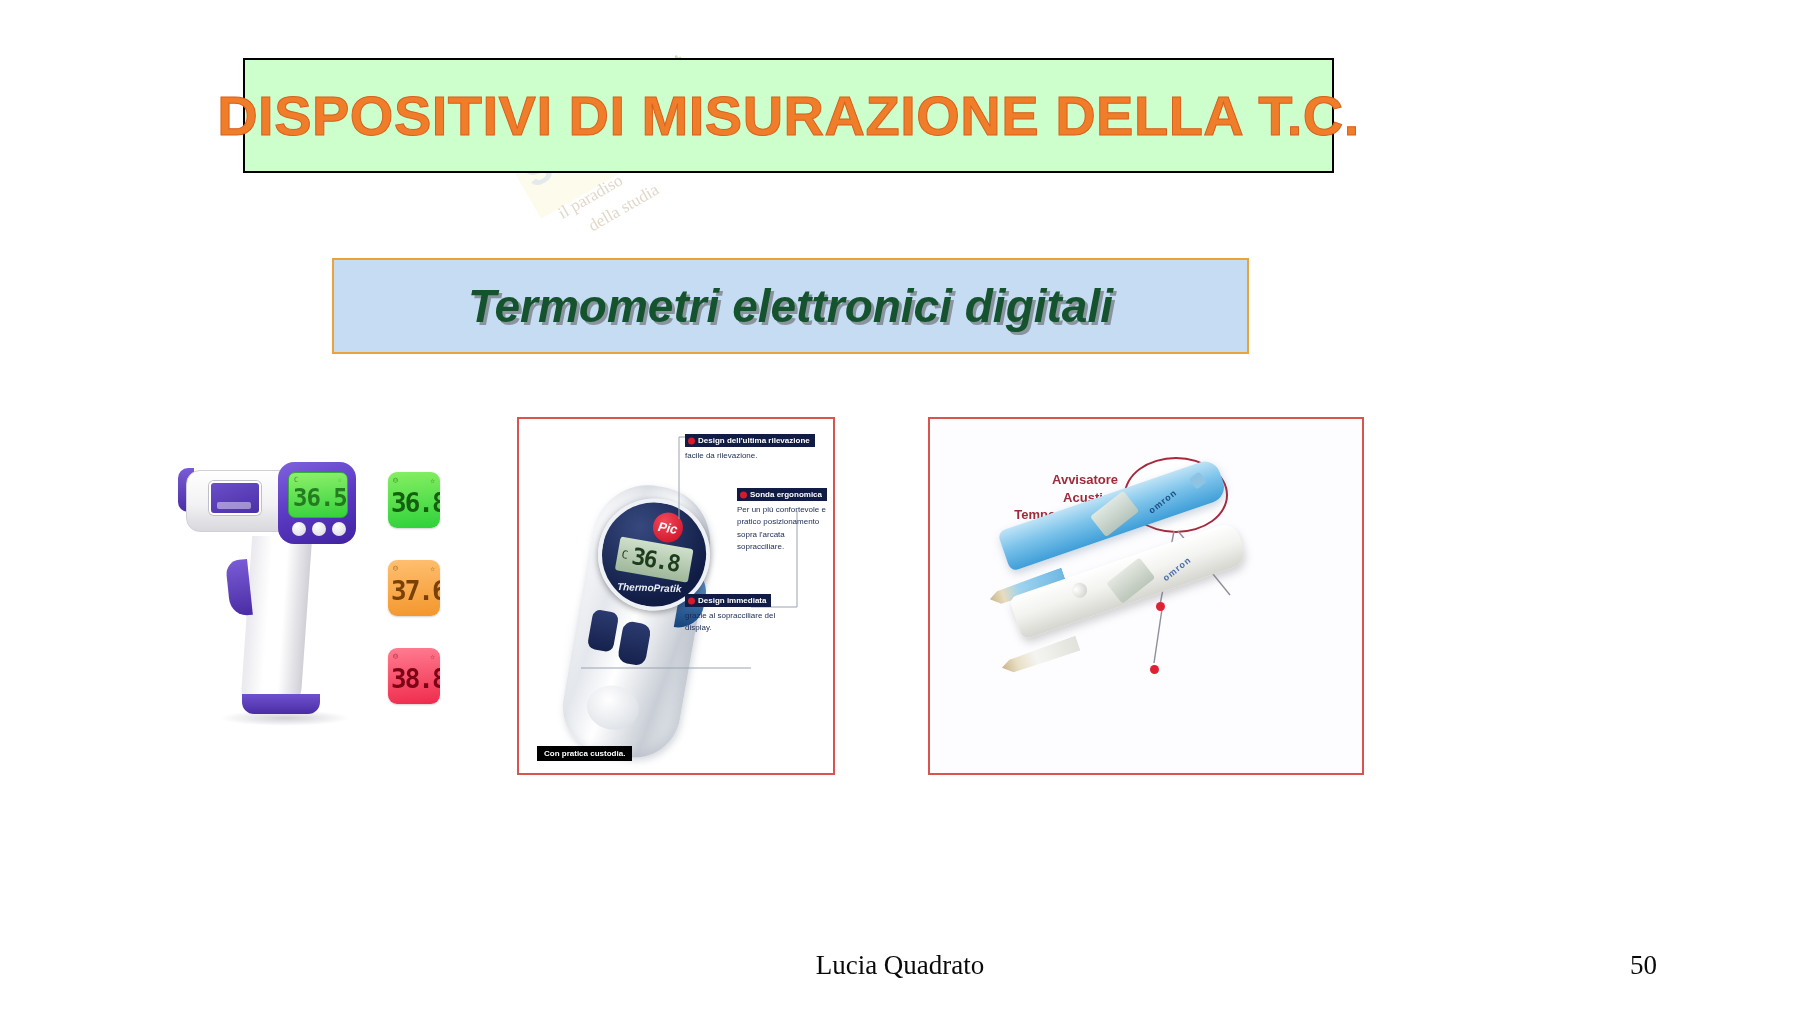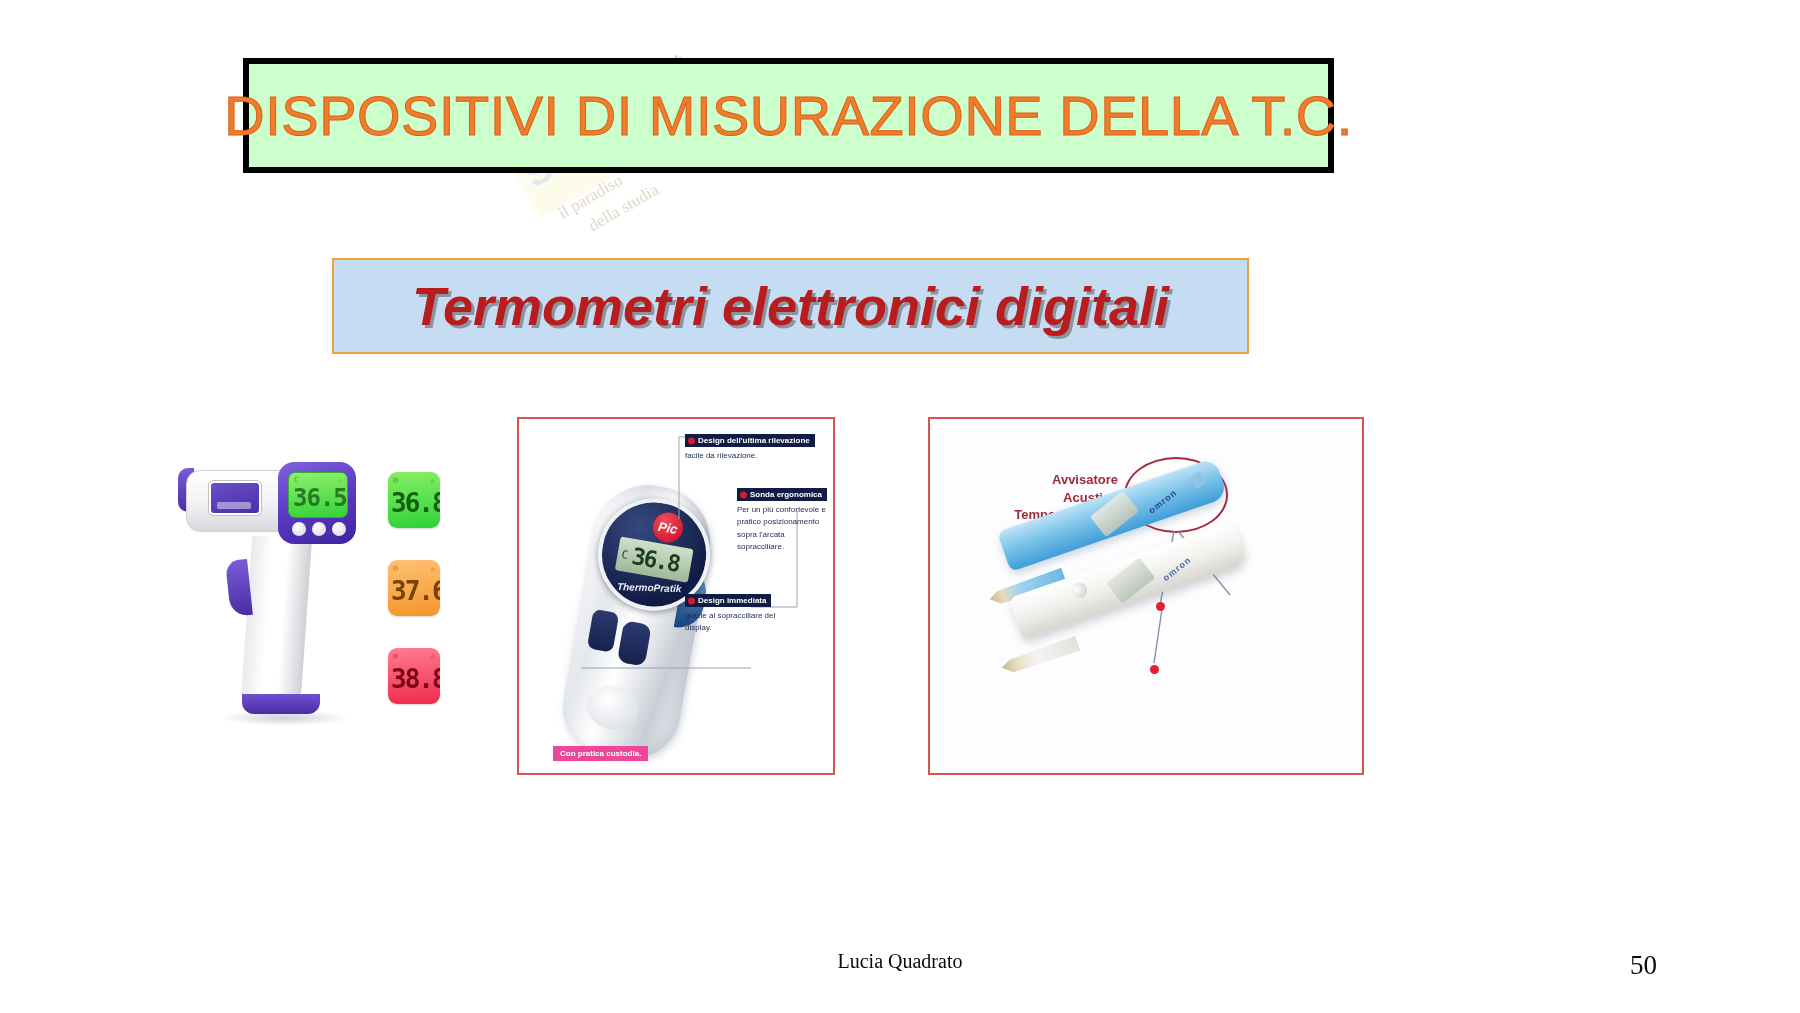--- a/index.html
+++ b/index.html
@@ -13,42 +13,43 @@
 
   
   .watermark{
     position:absolute;left:480px;top:25px;width:320px;height:250px;
     pointer-events:none;opacity:.5;
   }
 
   
   .title-box{
     position:absolute;left:243px;top:58px;width:1091px;height:115px;
-    background:#ccffcc;border:6px solid #000000;
+    background:#ccffcc;border:2px solid #000000;
     display:flex;align-items:center;justify-content:center;
     box-sizing:border-box;
+    font-weight:bold;
   }
   .title-text{
     font-size:56px;letter-spacing:.5px;
     color:#ef7d2a;
     font-family:"Liberation Sans", sans-serif;
     white-space:nowrap;
     -webkit-text-stroke:1px #d9601c;
   }
 
   
   .sub-box{
     position:absolute;left:332px;top:258px;width:917px;height:96px;
     background:#c5dcf2;border:2px solid #e8a33d;
     display:flex;align-items:center;justify-content:center;
     box-sizing:border-box;
   }
   .sub-text{
-    font-size:54px;font-weight:bold;font-style:italic;
-    color:#b91c1c;white-space:nowrap;
+    font-size:46px;font-weight:bold;font-style:italic;
+    color:#14532d;white-space:nowrap;
     text-shadow:3px 3px 0 rgba(90,90,90,.55);
   }
 
   
   .fig{position:absolute;box-sizing:border-box;background:#fff;}
   .fig.framed{border:2px solid #d9534f;}
 
   
   #fig-left{left:150px;top:440px;width:300px;height:300px;}
   .gun-wrap{position:absolute;inset:0;}
@@ -197,22 +198,22 @@
     padding:2px 5px 2px 13px;display:inline-block;white-space:nowrap;position:relative;
   }
   .co-title::before{
     content:"";position:absolute;left:3px;top:50%;transform:translateY(-50%);
     width:7px;height:7px;border-radius:50%;background:#d61a2b;
   }
   .co-body{
     color:#1b2a55;font-size:8px;line-height:1.55;margin-top:3px;max-width:112px;
   }
   .tag-bottom{
-    position:absolute;left:34px;bottom:12px;
-    background:#ec4899;color:#fff;font-size:8px;font-weight:bold;
+    position:absolute;left:18px;bottom:12px;
+    background:#000000;color:#fff;font-size:8px;font-weight:bold;
     padding:3px 7px;white-space:nowrap;
   }
 
   
   #fig-right{left:928px;top:417px;width:436px;height:358px;}
   .omr-inner{position:absolute;inset:0;overflow:hidden;background:#fdfdff;}
   .omr-label{
     position:absolute;left:48px;top:52px;width:140px;text-align:right;
     color:#9e2b3a;font-size:13px;font-weight:bold;line-height:1.35;
   }
@@ -285,21 +286,21 @@
     font-weight:bold;letter-spacing:1px;transform:rotate(-19deg);
   }
   .therm-white .btn{
     position:absolute;left:62px;top:8px;width:15px;height:15px;border-radius:50%;
     background:radial-gradient(circle at 35% 30%,#ffffff,#c8c8c2);transform:rotate(-19deg);
   }
 
   
   .footer-name{
     position:absolute;left:0;right:0;top:950px;text-align:center;
-    font-family:"Liberation Serif", serif;font-size:20px;color:#0a0a0a;
+    font-family:"Liberation Serif", serif;font-size:27px;color:#0a0a0a;
   }
   .page-num{
     position:absolute;left:1630px;top:950px;
     font-family:"Liberation Serif", serif;font-size:27px;color:#0a0a0a;
   }
 </style>
 </head>
 <body>
 
 <div class="slide">

